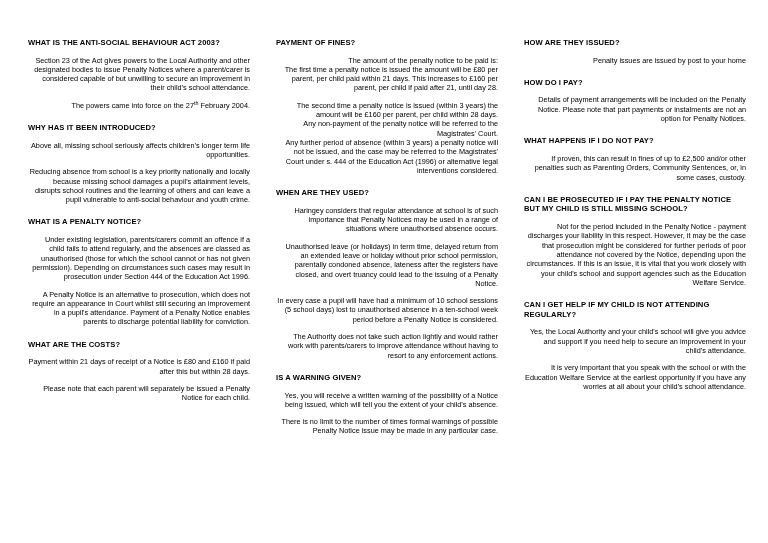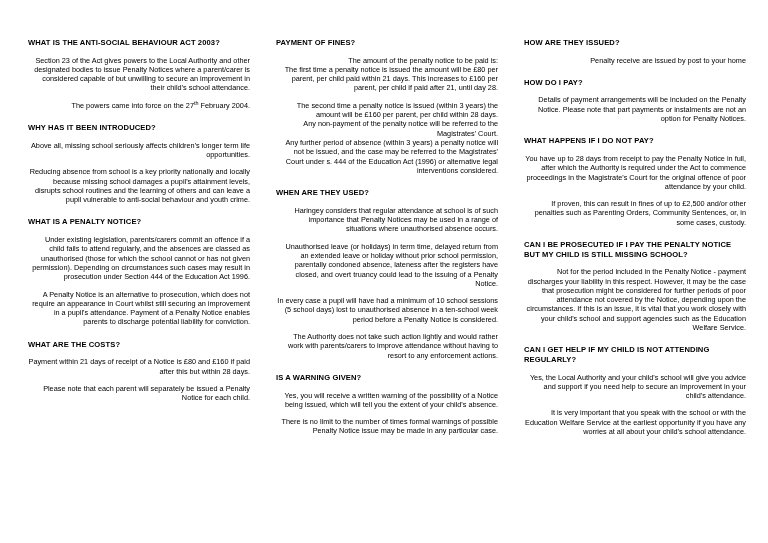--- a/index.html
+++ b/index.html
@@ -97,27 +97,26 @@
       <p class="body">In every case a pupil will have had a minimum of 10 school sessions (5 school days) lost to unauthorised absence in a ten-school week period before a Penalty Notice is considered.</p>
       <p class="body">The Authority does not take such action lightly and would rather work with parents/carers to improve attendance without having to resort to any enforcement actions.</p>
 
       <h2 class="heading spaced">IS A WARNING GIVEN?</h2>
       <p class="body">Yes, you will receive a written warning of the possibility of a Notice being issued, which will tell you the extent of your child's absence.</p>
       <p class="body">There is no limit to the number of times formal warnings of possible Penalty Notice issue may be made in any particular case.</p>
     </div>
 
     <div class="col">
       <h2 class="heading">HOW ARE THEY ISSUED?</h2>
-      <p class="body">Penalty receive are issued by post to your home</p>
+      <p class="body">Penalty issues are issued by post to your home</p>
 
       <h2 class="heading spaced">HOW DO I PAY?</h2>
       <p class="body">Details of payment arrangements will be included on the Penalty Notice. Please note that part payments or instalments are not an option for Penalty Notices.</p>
 
       <h2 class="heading spaced">WHAT HAPPENS IF I DO NOT PAY?</h2>
-      <p class="body">You have up to 28 days from receipt to pay the Penalty Notice in full, after which the Authority is required under the Act to commence proceedings in the Magistrate's Court for the original offence of poor attendance by your child.</p>
       <p class="body">If proven, this can result in fines of up to £2,500 and/or other penalties such as Parenting Orders, Community Sentences, or, in some cases, custody.</p>
 
       <h2 class="heading spaced">CAN I BE PROSECUTED IF I PAY THE PENALTY NOTICE BUT MY CHILD IS STILL MISSING SCHOOL?</h2>
       <p class="body">Not for the period included in the Penalty Notice - payment discharges your liability in this respect. However, it may be the case that prosecution might be considered for further periods of poor attendance not covered by the Notice, depending upon the circumstances. If this is an issue, it is vital that you work closely with your child's school and support agencies such as the Education Welfare Service.</p>
 
       <h2 class="heading spaced">CAN I GET HELP IF MY CHILD IS NOT ATTENDING REGULARLY?</h2>
       <p class="body">Yes, the Local Authority and your child's school will give you advice and support if you need help to secure an improvement in your child's attendance.</p>
       <p class="body">It is very important that you speak with the school or with the Education Welfare Service at the earliest opportunity if you have any worries at all about your child's school attendance.</p>
     </div>
 

